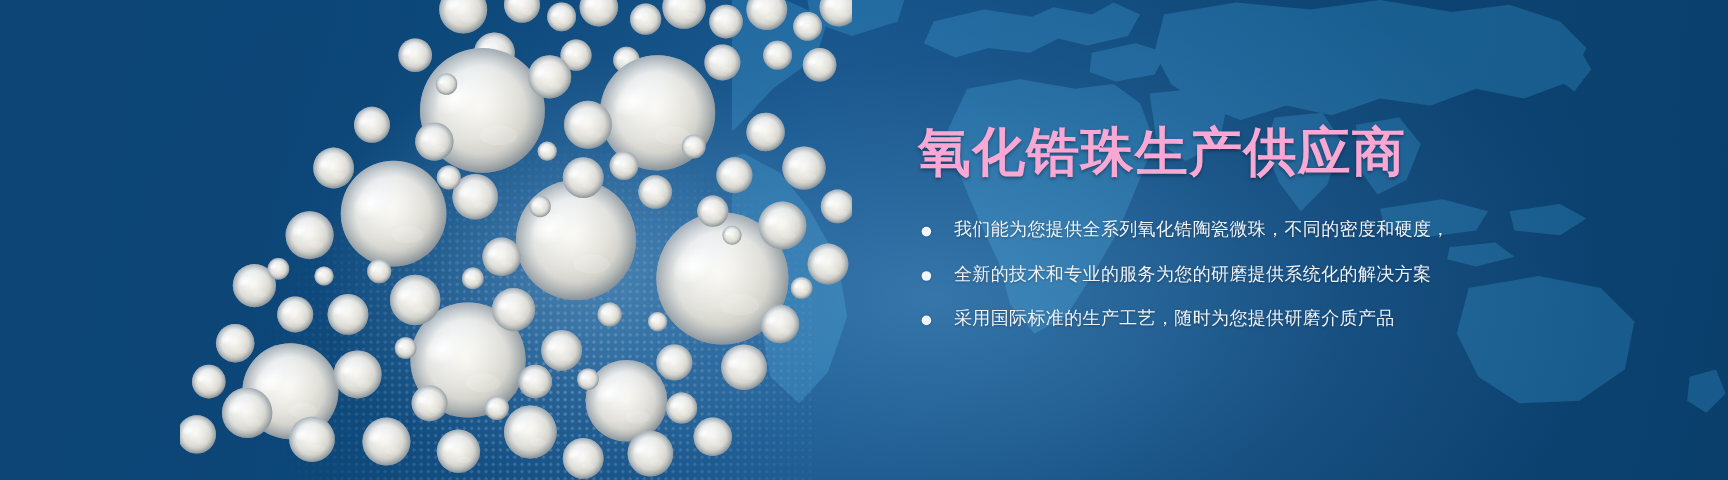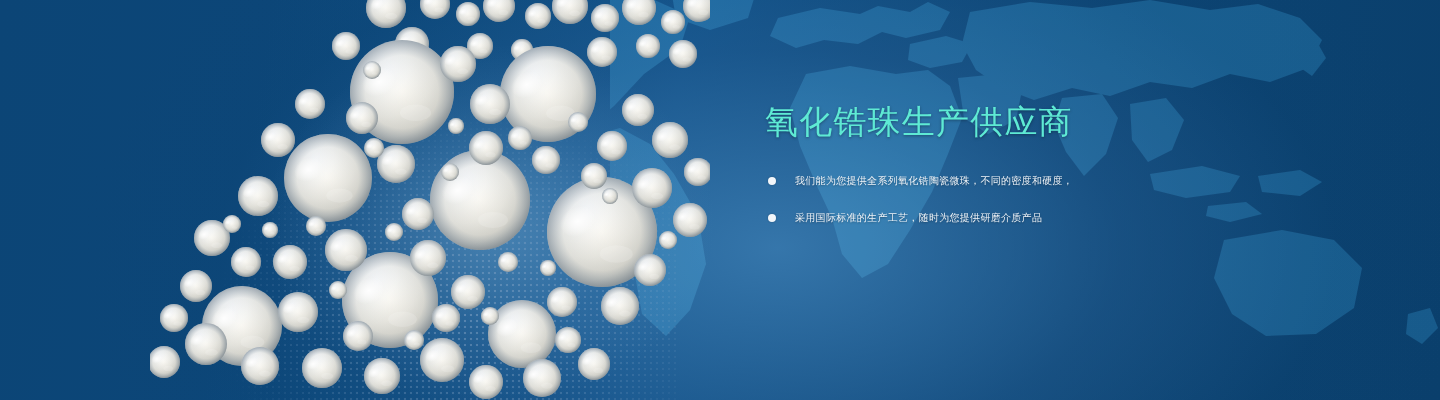--- a/index.html
+++ b/index.html
@@ -92,43 +92,44 @@
   
   .copy {
     position: absolute;
     left: 765px;
     top: 104px;
     width: 470px;
   }
 
   .headline {
     margin: 0;
-    font-size: 33px;
-    font-weight: 400;
+    font-size: 44px;
+    font-weight: 700;
     letter-spacing: 1.2px;
-    color: #5eead4;
+    color: #f9a8d4;
     line-height: 1.1;
     text-shadow: 0 1px 3px rgba(0,0,0,0.35);
     white-space: nowrap;
   }
 
   .bullets {
     list-style: none;
     margin: 28px 0 0 0;
     padding: 0;
   }
   .bullet {
     position: relative;
     padding-left: 30px;
     margin-bottom: 12px;
-    font-size: 10px;
+    font-size: 15px;
     line-height: 25px;
     color: #eef3f8;
     letter-spacing: 0.3px;
     text-shadow: 0 1px 2px rgba(0,0,0,0.3);
+    font-family: Liberation Mono, monospace;
   }
   .bullet:last-child { margin-bottom: 16px; }
   .bullet-dot {
     position: absolute;
     left: 3px;
     top: 9px;
     width: 8px;
     height: 8px;
     border-radius: 50%;
     background: #f2f6fa;
@@ -309,20 +310,24 @@
   <div class="copy">
     <h1 class="headline">氧化锆珠生产供应商</h1>
 
     <ul class="bullets">
 
       <li class="bullet">
         <span class="bullet-dot"></span>
         <span class="bullet-line">我们能为您提供全系列氧化锆陶瓷微珠，不同的密度和硬度，</span>
       </li>
 
+      <li class="bullet">
+        <span class="bullet-dot"></span>
+        <span class="bullet-line">全新的技术和专业的服务为您的研磨提供系统化的解决方案</span>
+      </li>
 
       <li class="bullet">
         <span class="bullet-dot"></span>
         <span class="bullet-line">采用国际标准的生产工艺，随时为您提供研磨介质产品</span>
       </li>
 
     </ul>
   </div>
 
 </div>

